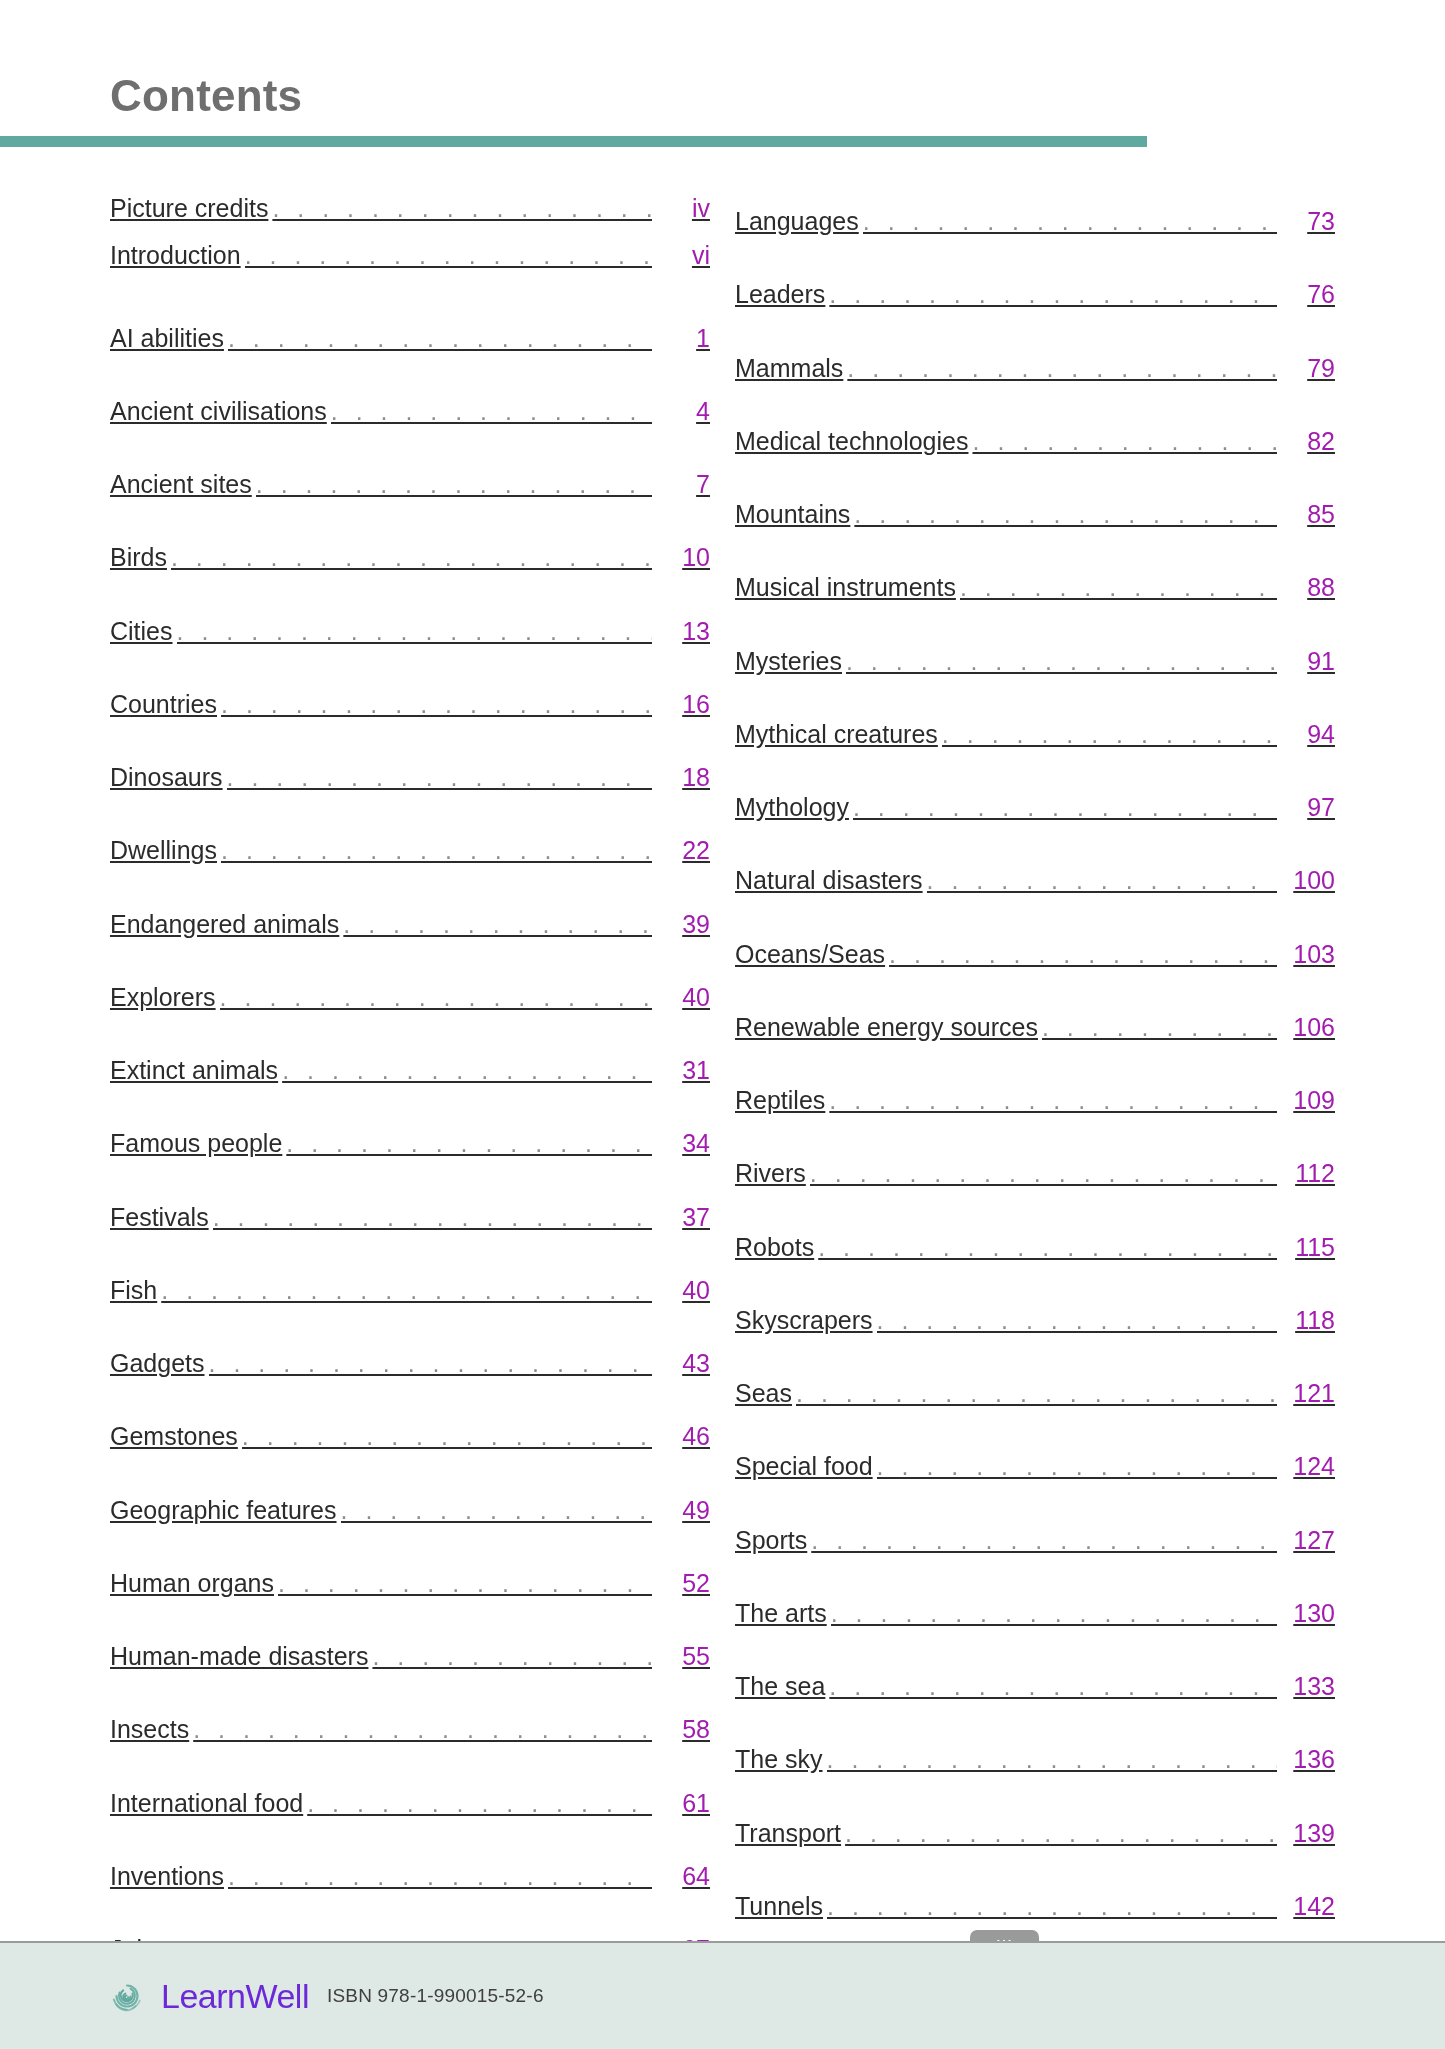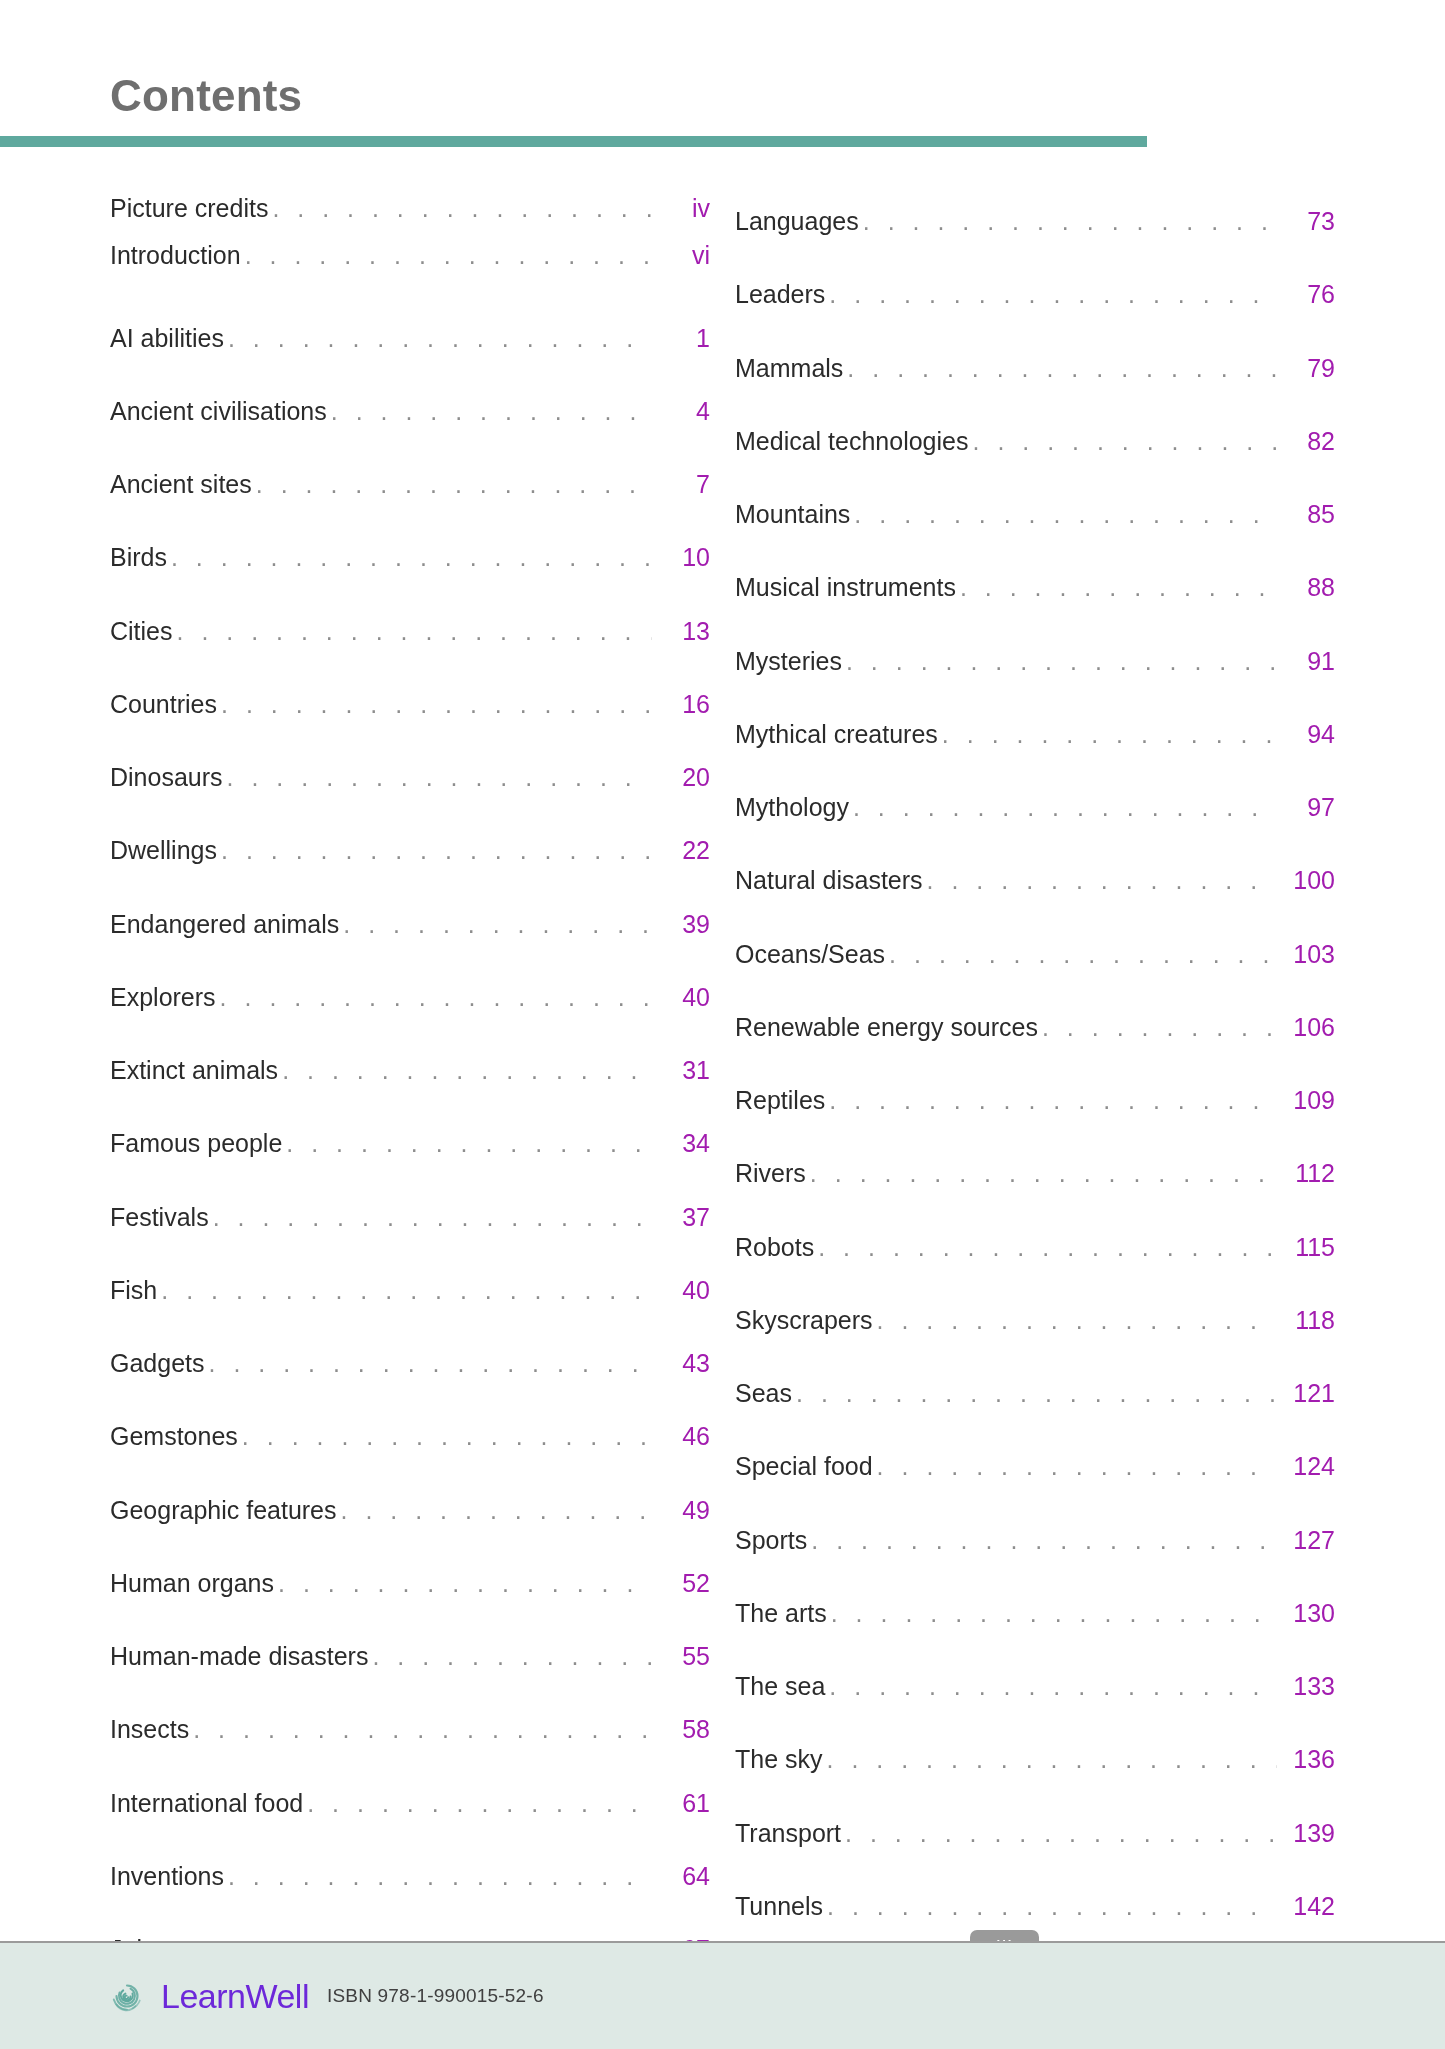--- a/index.html
+++ b/index.html
@@ -60,20 +60,21 @@
   .toc-column.right { margin-right: 100px; }
 
   .front-matter { margin-bottom: 22px; }
 
   .toc-entry {
     display: flex;
     align-items: flex-start;
     font-size: 25px;
     color: #2b2b2b;
     line-height: 1.25;
+    text-decoration: underline;
   }
   .front-matter .toc-entry { padding: 8px 0; }
   .toc-list .toc-entry { padding: 21px 0; }
 
   .entry-label {
     white-space: nowrap;
     flex: 0 0 auto;
   }
   .entry-leader {
     flex: 1 1 auto;
@@ -195,21 +196,21 @@
             <span class="entry-page">13</span>
           </div>
           <div class="toc-entry">
             <span class="entry-label">Countries</span>
             <span class="entry-leader">. . . . . . . . . . . . . . . . . . . . . . . . . . . . . . . . . . . . . . . . . . . . . . . . . . . . . . . . . . . . . . . . . . . . . . . . . . . . . . . . . . . . . . . . . </span>
             <span class="entry-page">16</span>
           </div>
           <div class="toc-entry">
             <span class="entry-label">Dinosaurs</span>
             <span class="entry-leader">. . . . . . . . . . . . . . . . . . . . . . . . . . . . . . . . . . . . . . . . . . . . . . . . . . . . . . . . . . . . . . . . . . . . . . . . . . . . . . . . . . . . . . . . . </span>
-            <span class="entry-page">20</span>
+            <span class="entry-page">18</span>
           </div>
           <div class="toc-entry">
             <span class="entry-label">Dwellings</span>
             <span class="entry-leader">. . . . . . . . . . . . . . . . . . . . . . . . . . . . . . . . . . . . . . . . . . . . . . . . . . . . . . . . . . . . . . . . . . . . . . . . . . . . . . . . . . . . . . . . . </span>
             <span class="entry-page">22</span>
           </div>
           <div class="toc-entry">
             <span class="entry-label">Endangered animals</span>
             <span class="entry-leader">. . . . . . . . . . . . . . . . . . . . . . . . . . . . . . . . . . . . . . . . . . . . . . . . . . . . . . . . . . . . . . . . . . . . . . . . . . . . . . . . . . . . . . . . . </span>
             <span class="entry-page">39</span>

